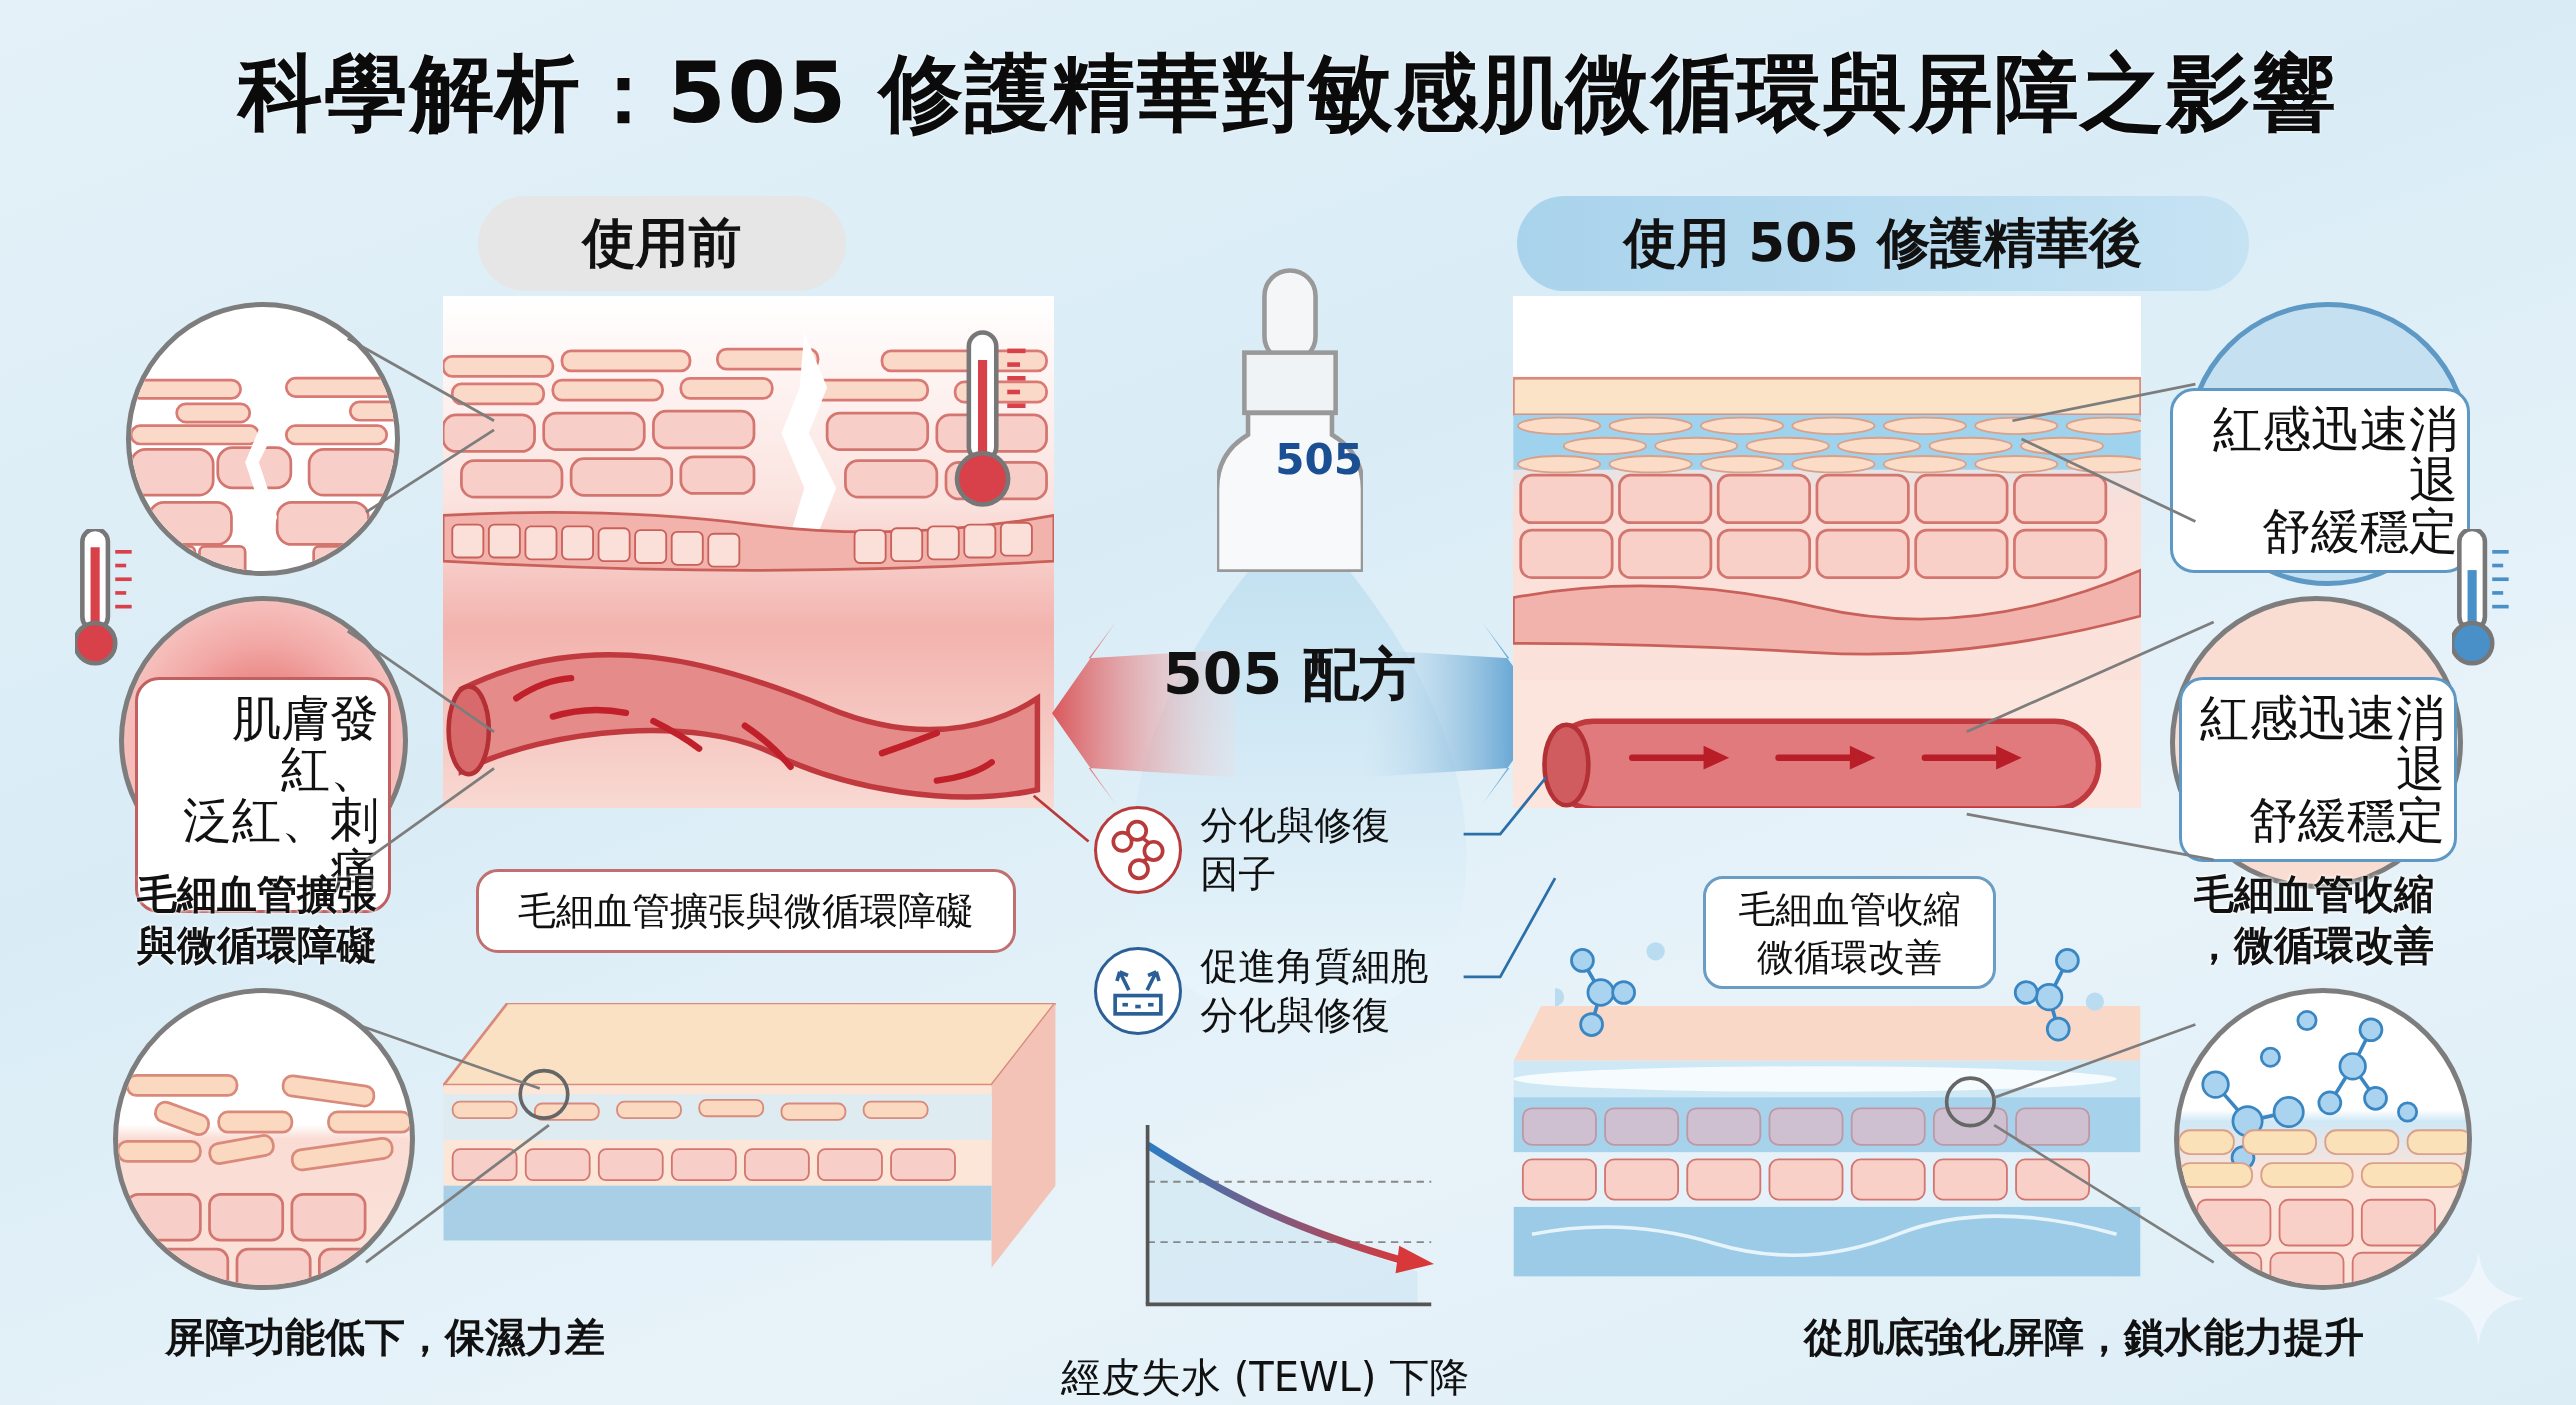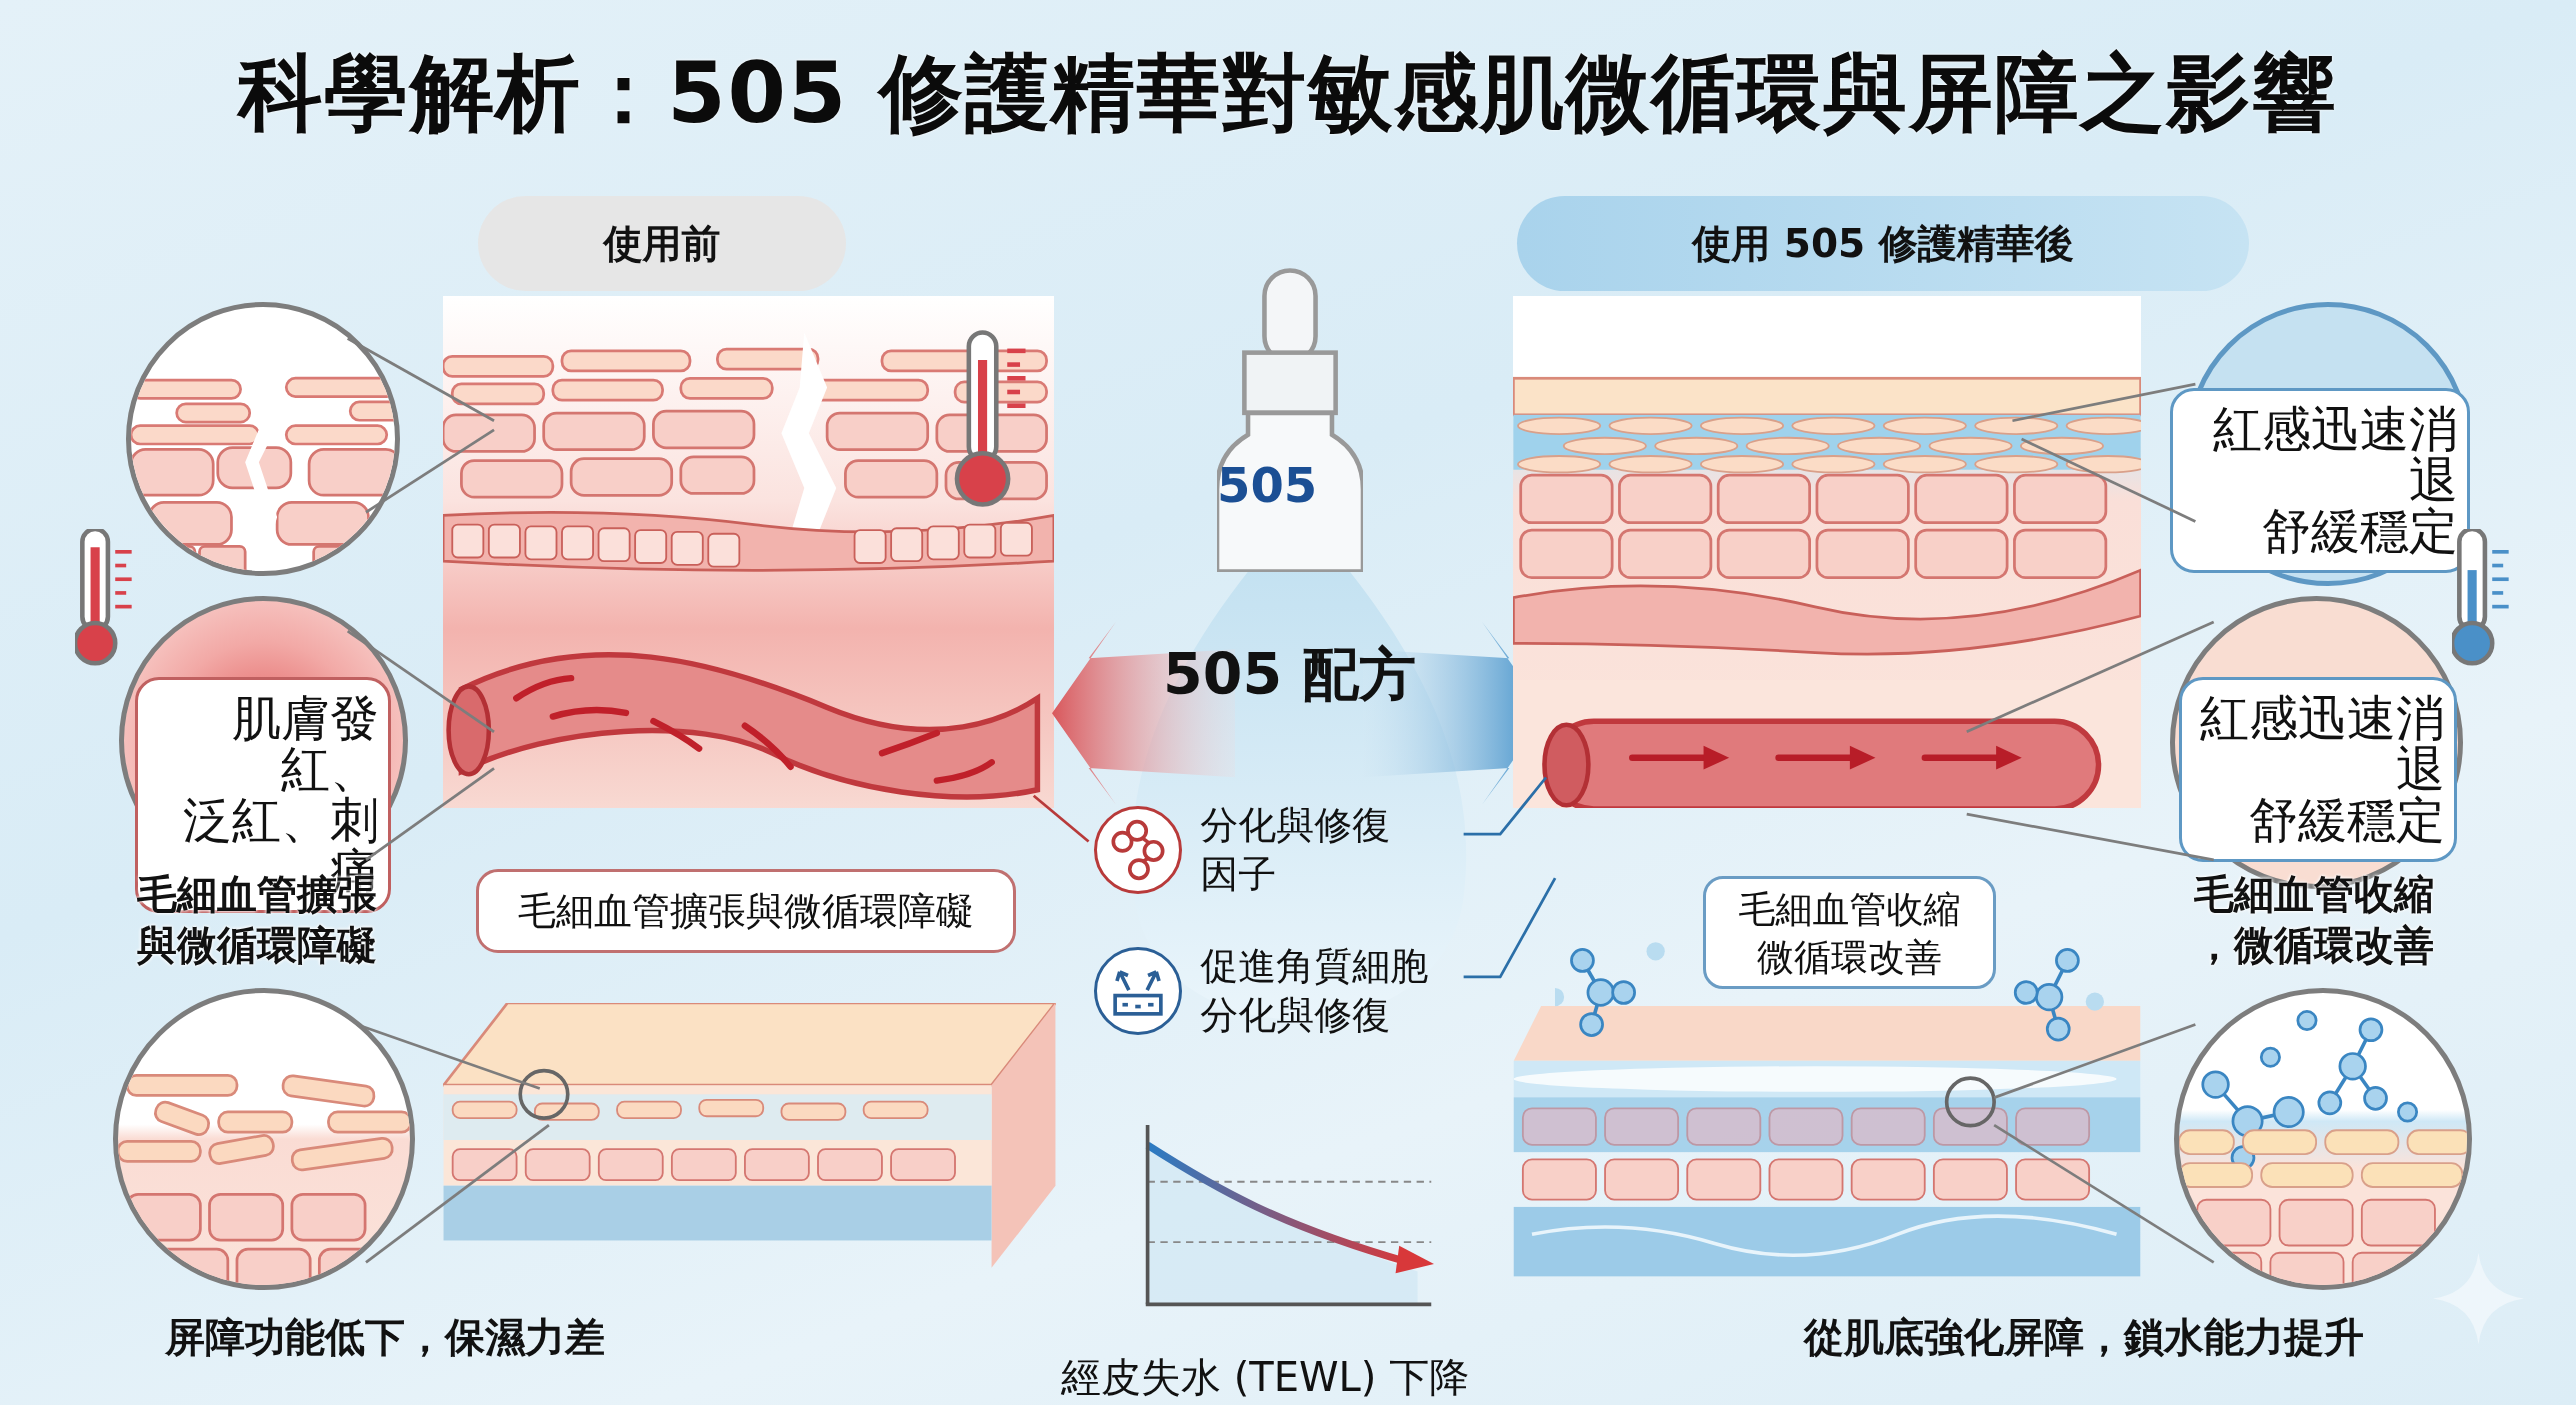--- a/index.html
+++ b/index.html
@@ -11,21 +11,21 @@
     color: #111;
   }
   .abs { position: absolute; }
   .title {
     left: 0; top: 37px; width: 2576px; text-align: center;
     font-size: 84px; font-weight: bold; letter-spacing: 1.8px; color: #0b0b0b;
     text-shadow: 0 0 2.7px #fff;
   }
   .pill {
     height: 95px; border-radius: 48px; display: flex; align-items: center; justify-content: center;
-    font-size: 39px; font-weight: bold; color: #111;
+    font-size: 53px; font-weight: bold; color: #111;
   }
   .pill-before { left: 478px; top: 196px; width: 368px; background: #e6e6e6; }
   .pill-after { left: 1517px; top: 196px; width: 732px; background: linear-gradient(90deg,#a9d3ec,#c6e3f3); }
 
   .panel { overflow: hidden; }
   .skin-before-top { left: 443px; top: 296px; width: 611px; height: 512px; background: linear-gradient(180deg,#fff 0%,#fbe3df 40%,#f3b3ae 65%,#f8d9d2 100%); }
   .skin-after-top { left: 1513px; top: 296px; width: 628px; height: 512px; background: linear-gradient(180deg,#fff 0%,#fff 18%,#cfe9f6 26%,#fadfd8 40%,#fbe5dc 100%); }
 
   .circle {
     border-radius: 50%; border: 5.5px solid #7d7d7d; overflow: hidden;
@@ -259,21 +259,21 @@
   </svg>
 </div>
 
 <div class="abs" style="left:1217px; top:261px; width:146px; height:311px;">
   <svg width="146" height="311" viewBox="0 0 160 340">
     <rect x="52" y="10" width="56" height="100" rx="28" fill="#f4f6f8" stroke="#999" stroke-width="5"></rect>
     <rect x="30" y="100" width="100" height="66" fill="#f0f3f5" stroke="#999" stroke-width="5"></rect>
     <path d="M34 166 L 126 166 L 126 190 Q 160 210 160 250 L 160 340 L 0 340 L 0 250 Q 0 210 34 190 Z" fill="#f7f9fa" stroke="#999" stroke-width="5"></path>
   </svg>
 </div>
-<div class="abs" style="left:1217px; top:457px; width:146px; text-align:left; font-size:48px; font-weight:bold; color:#1b4f94;">505</div>
+<div class="abs" style="left:1217px; top:435px; width:146px; text-align:right; font-size:42px; font-weight:bold; color:#1b4f94;">505</div>
 
 <div class="abs mech-title">
   <div>505 配方</div>
 </div>
 
 <div class="abs" style="left:1094px; top:801px; display:flex; align-items:center; gap:18.3px;">
   <div class="icon-circle" style="border:3.7px solid #b83a3a;">
     <svg width="64" height="64" viewBox="0 0 70 70">
         <g fill="none" stroke="#b83a3a" stroke-width="4">
           <circle cx="18" cy="26" r="10"></circle>

